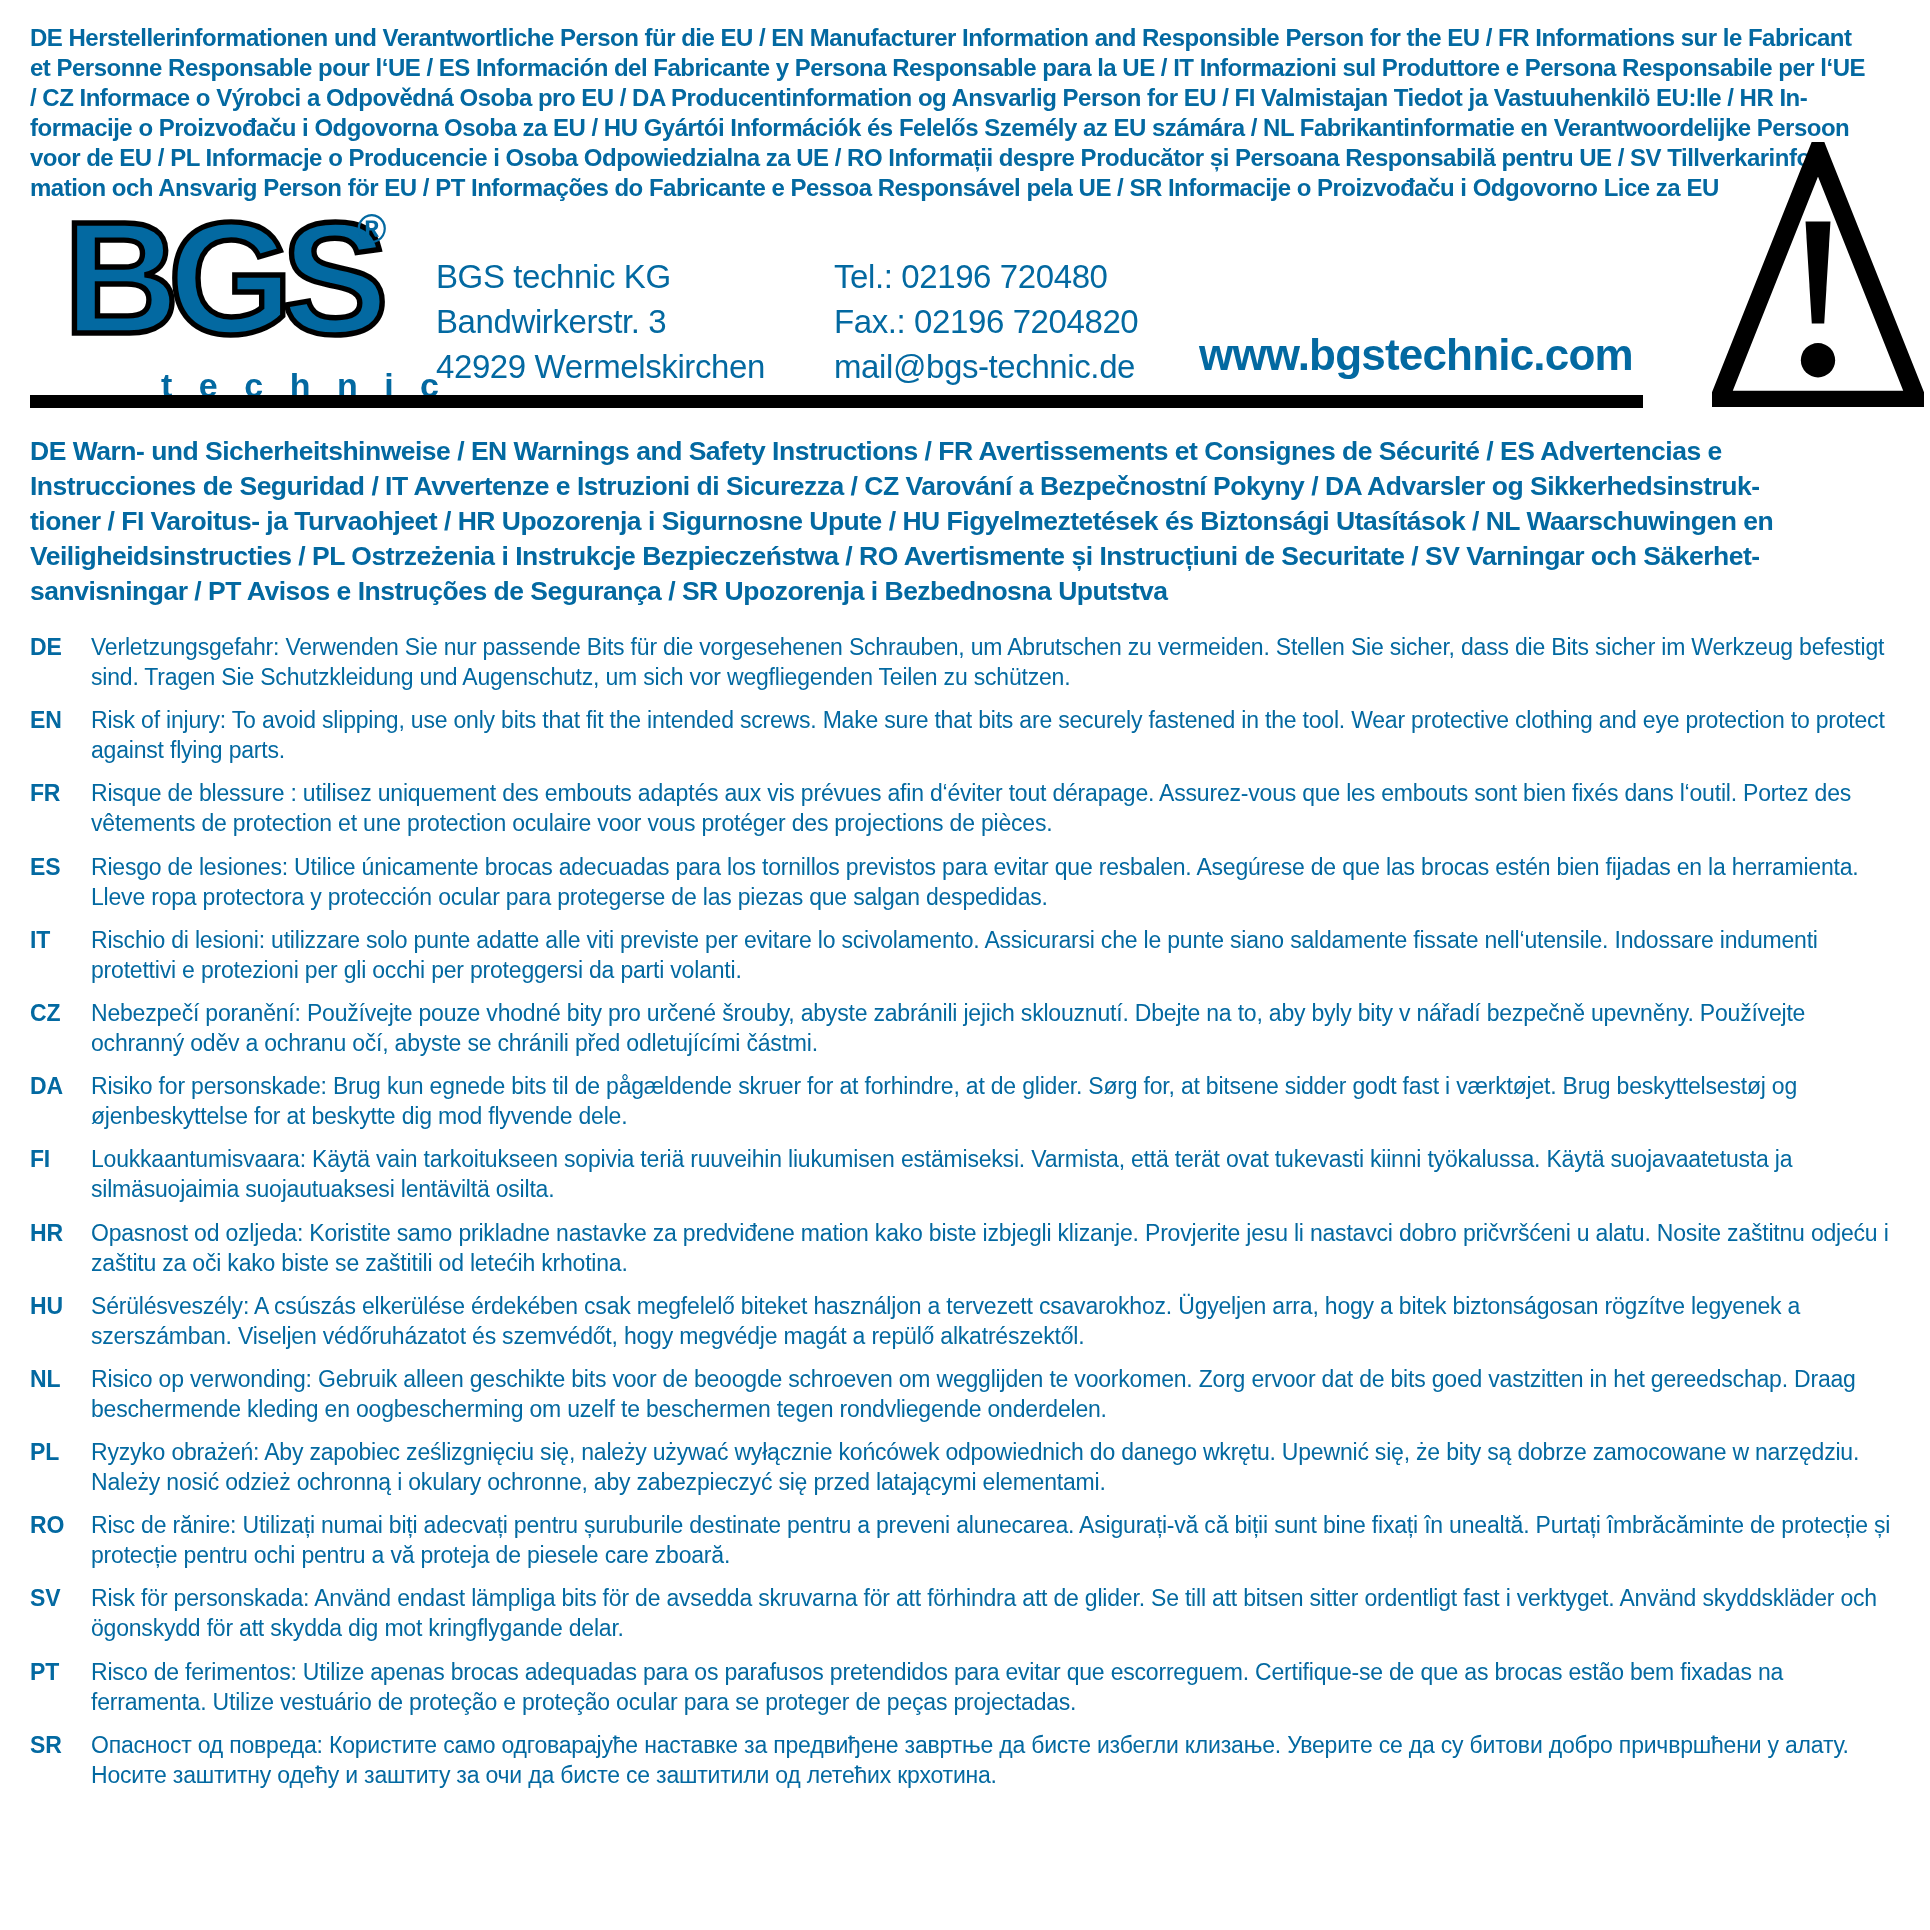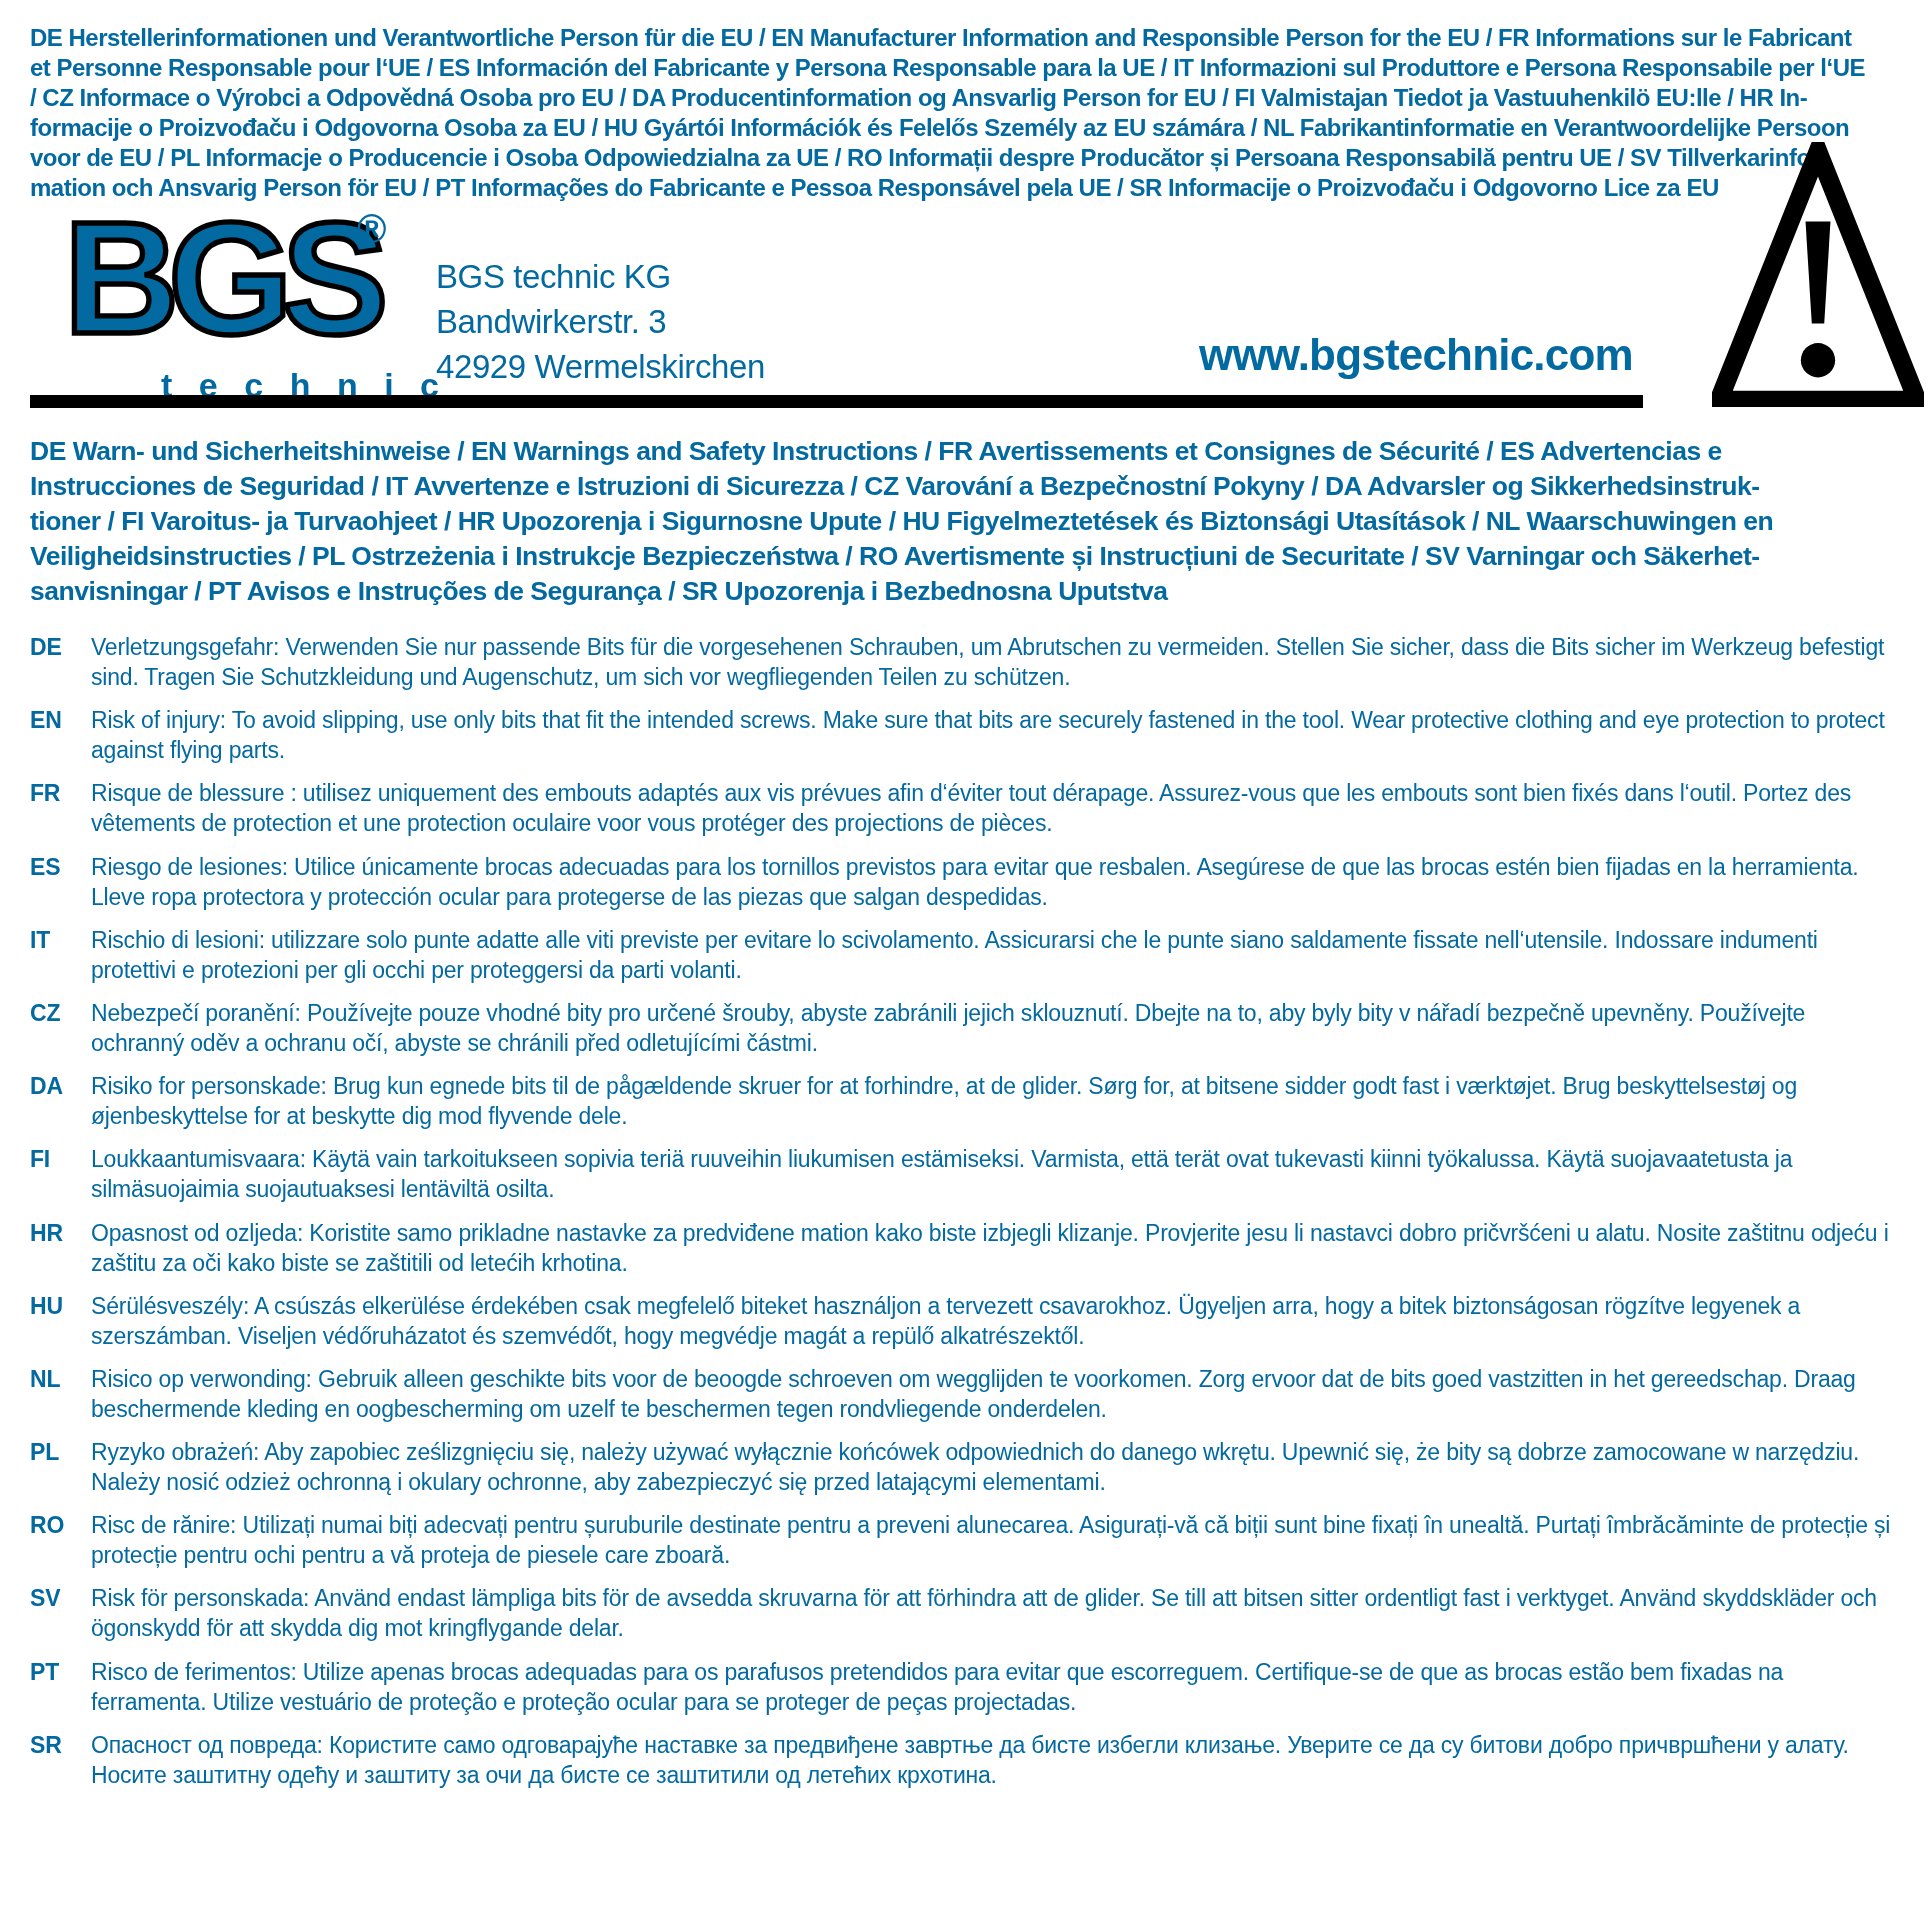--- a/index.html
+++ b/index.html
@@ -80,20 +80,25 @@
     </div>
     <div class="logo-technic">technic</div>
   </div>
 
   <div class="addr">
     <div>BGS technic KG</div>
     <div>Bandwirkerstr. 3</div>
     <div>42929 Wermelskirchen</div>
   </div>
 
+  <div class="contact">
+    <div>Tel.: 02196 720480</div>
+    <div>Fax.: 02196 7204820</div>
+    <div>mail@bgs-technic.de</div>
+  </div>
 
   <div class="website">www.bgstechnic.com</div>
 
   <div class="triangle">
     <svg width="212" height="265" viewBox="0 0 272 340" xmlns="http://www.w3.org/2000/svg">
       <path d="M136 12 L263 331 L9 331 Z" fill="none" stroke="#000000" stroke-width="24" stroke-linejoin="miter" stroke-miterlimit="12"></path>
       <polygon points="120,102 152,102 144,233 128,233" fill="#000000"></polygon>
       <circle cx="136" cy="280" r="22" fill="#000000"></circle>
     </svg>
   </div>

